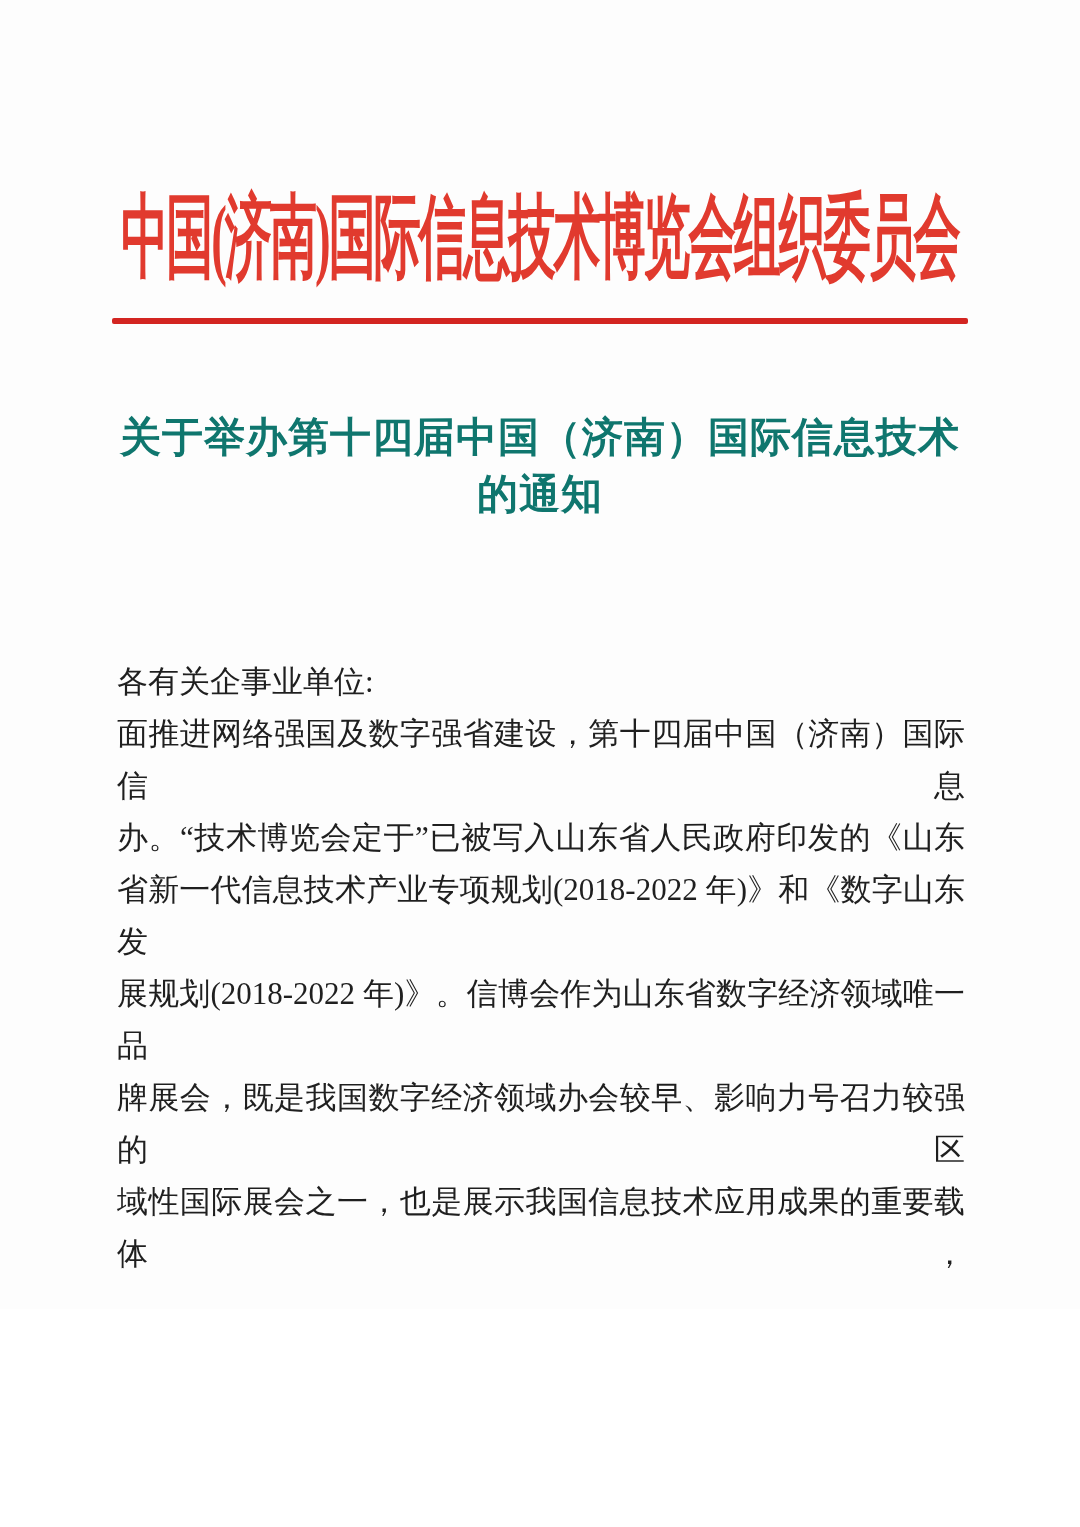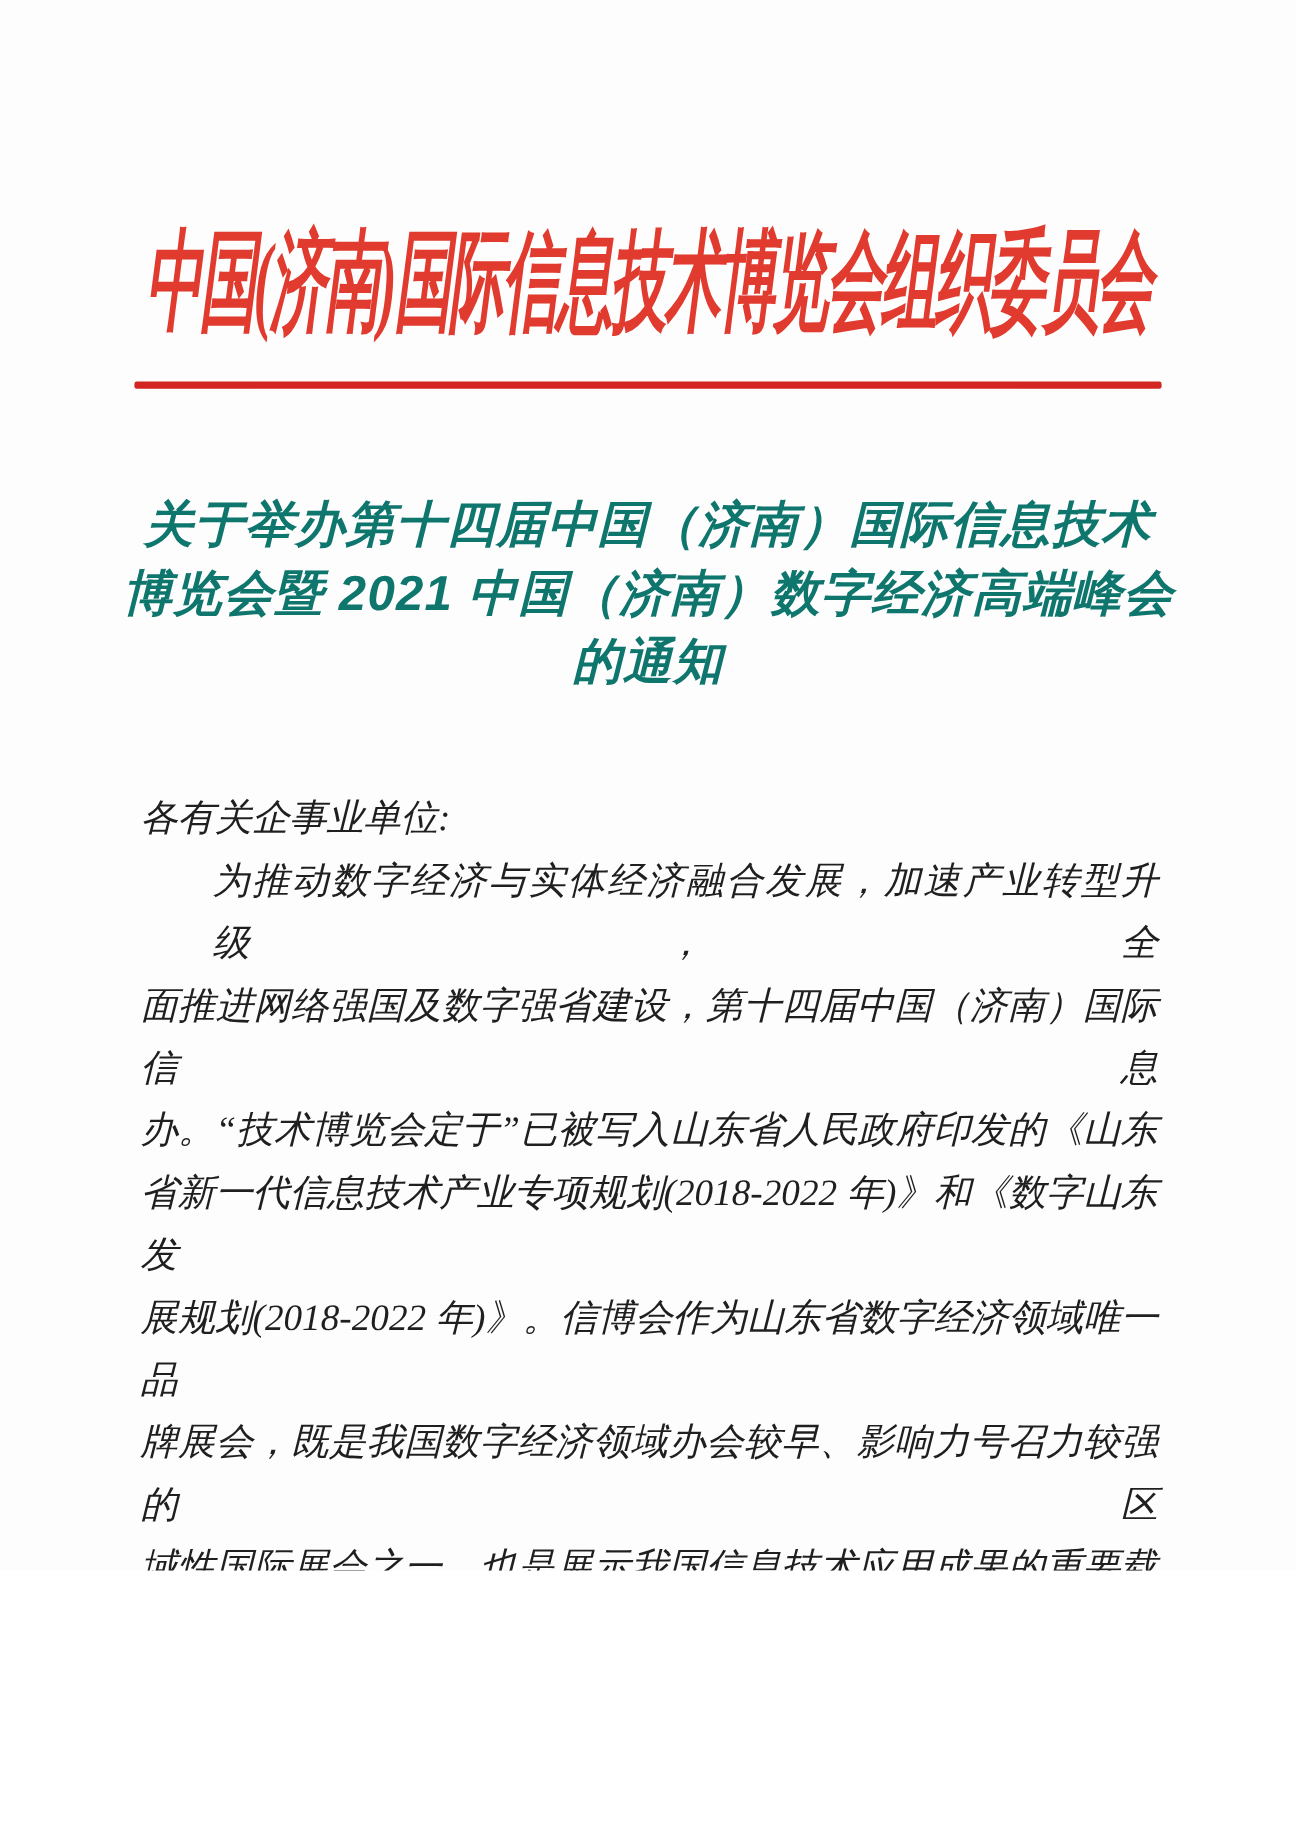--- a/index.html
+++ b/index.html
@@ -7,21 +7,20 @@
     padding: 0;
     background: #ffffff;
   }
   .page {
     position: relative;
     width: 1080px;
     height: 1309px;
     background: #fdfdfd;
     overflow: hidden;
     font-family: "Liberation Serif", serif;
-    font-style: italic;
   }
   
   .letterhead {
     position: absolute;
     top: 192px;
     left: 0;
     right: 0;
     text-align: center;
   }
   .letterhead-inner {
@@ -95,27 +94,25 @@
 <div class="page" style="background: rgb(253, 253, 253);">
 
   <div class="letterhead">
     <span class="letterhead-inner" style="color: rgb(225, 58, 46);">中国(济南)国际信息技术博览会组织委员会</span>
   </div>
 
   <div class="red-rule" style="background: rgb(211, 37, 33);"></div>
 
   <div class="doc-title" style="color: #0f766e;">
       <div class="title-line">关于举办第十四届中国（济南）国际信息技术</div>
-      <div class="title-line">博览会暨 2021 中国（济南）数字经济高端峰会</div>
       <div class="title-line">的通知</div>
     </div>
 
   <div class="body-text" style="color: rgb(31, 31, 31);">
       <div class="line">各有关企事业单位:</div>
-      <div class="line indent justify">为推动数字经济与实体经济融合发展，加速产业转型升级，全</div>
       <div class="line justify">面推进网络强国及数字强省建设，第十四届中国（济南）国际信息</div>
       <div class="line justify">办。“技术博览会定于”已被写入山东省人民政府印发的《山东</div>
       <div class="line justify">省新一代信息技术产业专项规划(2018-2022 年)》和《数字山东发</div>
       <div class="line justify">展规划(2018-2022 年)》。信博会作为山东省数字经济领域唯一品</div>
       <div class="line justify">牌展会，既是我国数字经济领域办会较早、影响力号召力较强的区</div>
       <div class="line justify">域性国际展会之一，也是展示我国信息技术应用成果的重要载体，</div>
     </div>
 
   <div class="page-footer">- 1 -</div>
 

